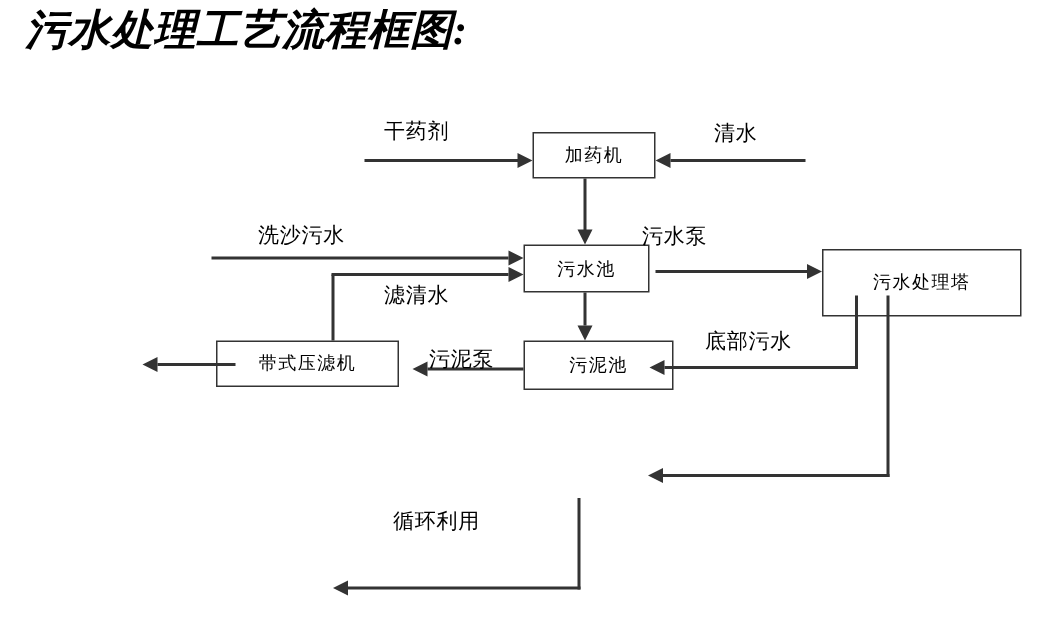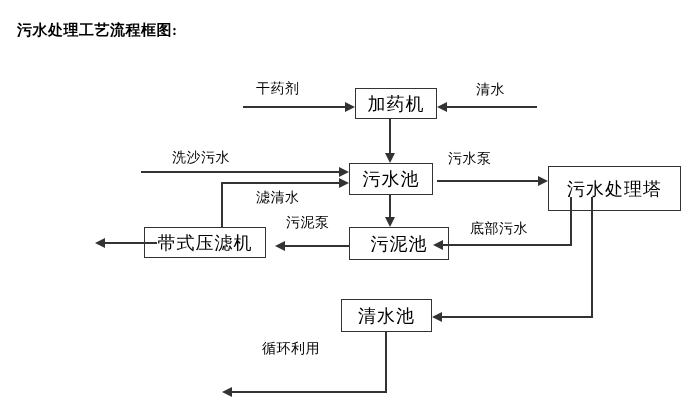--- a/index.html
+++ b/index.html
@@ -1,42 +1,41 @@
 <!DOCTYPE html>
 <html style="--line: #333333; --text: #000000; --bg: #ffffff;"><head>
 <meta charset="utf-8">
 <style>
   :root { --line:#333333; --text:#000000; --bg:#ffffff; }
   * { margin:0; padding:0; box-sizing:border-box; }
   html,body { background:var(--bg); }
   body { width:700px; height:420px; font-family:"Liberation Serif", serif; }
   .stage { position:relative; width:700px; height:420px; background:var(--bg); overflow:hidden; }
-  .title { position:absolute; left:17px; top:21px; font-size:15px; font-weight:bold; color:var(--text); letter-spacing:0.5px; white-space:nowrap; }
-  .node { position:absolute; border:1.5px solid var(--line); background:var(--bg); display:flex; align-items:center; justify-content:center; font-size:18px; letter-spacing:1px; color:var(--text); white-space:nowrap; }
+  .title { position:absolute; left:17px; top:1px; font-size:28px; font-weight:bold; color:var(--text); letter-spacing:0.5px; white-space:nowrap;font-style:italic; }
+  .node { position:absolute; border:1.5px solid var(--line); background:var(--bg); display:flex; align-items:center; justify-content:center; font-size:12px; letter-spacing:1px; color:var(--text); white-space:nowrap; }
   .lbl { position:absolute; font-size:14px; line-height:1.05; letter-spacing:0.5px; color:var(--text); white-space:nowrap; }
   .lh { position:absolute; height:1.5px; background:var(--line); }
   .lv { position:absolute; width:1.5px; background:var(--line); }
   .ar { position:absolute; width:0; height:0; border-style:solid; }
   .ar.r { border-width:5px 0 5px 10px; border-color:transparent transparent transparent var(--line); }
   .ar.l { border-width:5px 10px 5px 0; border-color:transparent var(--line) transparent transparent; }
   .ar.d { border-width:10px 5px 0 5px; border-color:var(--line) transparent transparent transparent; }
 </style>
 </head>
 <body>
 
 <div class="stage">
 
   <div class="title">污水处理工艺流程框图:</div>
 
   <div class="node" style="left:355px;top:88px;width:82px;height:31px">加药机</div>
   <div class="node" style="left:349px;top:163px;width:84px;height:32px">污水池</div>
   <div class="node" style="left:548px;top:166px;width:133px;height:45px">污水处理塔</div>
   <div class="node" style="left:349px;top:227px;width:100px;height:33px">污泥池</div>
   <div class="node" style="left:144px;top:227px;width:122px;height:31px">带式压滤机</div>
-  <div class="node" style="left:341px;top:299px;width:91px;height:33px">清水池</div>
 
   <div class="lh" style="left:243px;top:106px;width:103px"></div>
   <div class="ar r" style="left:345px;top:102px"></div>
   <span class="lbl" style="left:256px;top:82px">干药剂</span>
 
   <div class="lh" style="left:447px;top:106px;width:90px"></div>
   <div class="ar l" style="left:437px;top:102px"></div>
   <span class="lbl" style="left:476px;top:83px">清水</span>
 
   <div class="lv" style="left:389px;top:119px;height:35px"></div>
@@ -46,28 +45,28 @@
   <div class="ar r" style="left:339px;top:167px"></div>
   <span class="lbl" style="left:172px;top:151px">洗沙污水</span>
 
   <div class="lv" style="left:221px;top:183px;height:44px"></div>
   <div class="lh" style="left:221px;top:182px;width:118px"></div>
   <div class="ar r" style="left:339px;top:178px"></div>
   <span class="lbl" style="left:256px;top:191px">滤清水</span>
 
   <div class="lh" style="left:437px;top:180px;width:101px"></div>
   <div class="ar r" style="left:538px;top:176px"></div>
-  <span class="lbl" style="left:448px;top:152px">污水泵</span>
+  <span class="lbl" style="left:428px;top:152px">污水泵</span>
 
   <div class="lv" style="left:389px;top:195px;height:22px"></div>
   <div class="ar d" style="left:385px;top:217px"></div>
 
   <div class="lh" style="left:285px;top:245px;width:64px"></div>
   <div class="ar l" style="left:275px;top:241px"></div>
-  <span class="lbl" style="left:286px;top:216px">污泥泵</span>
+  <span class="lbl" style="left:286px;top:234px">污泥泵</span>
 
   <div class="lv" style="left:570px;top:197px;height:49px"></div>
   <div class="lh" style="left:443px;top:244px;width:128px"></div>
   <div class="ar l" style="left:433px;top:240px"></div>
   <span class="lbl" style="left:470px;top:222px">底部污水</span>
 
   <div class="lv" style="left:591px;top:197px;height:121px"></div>
   <div class="lh" style="left:442px;top:316px;width:151px"></div>
   <div class="ar l" style="left:432px;top:312px"></div>
 

